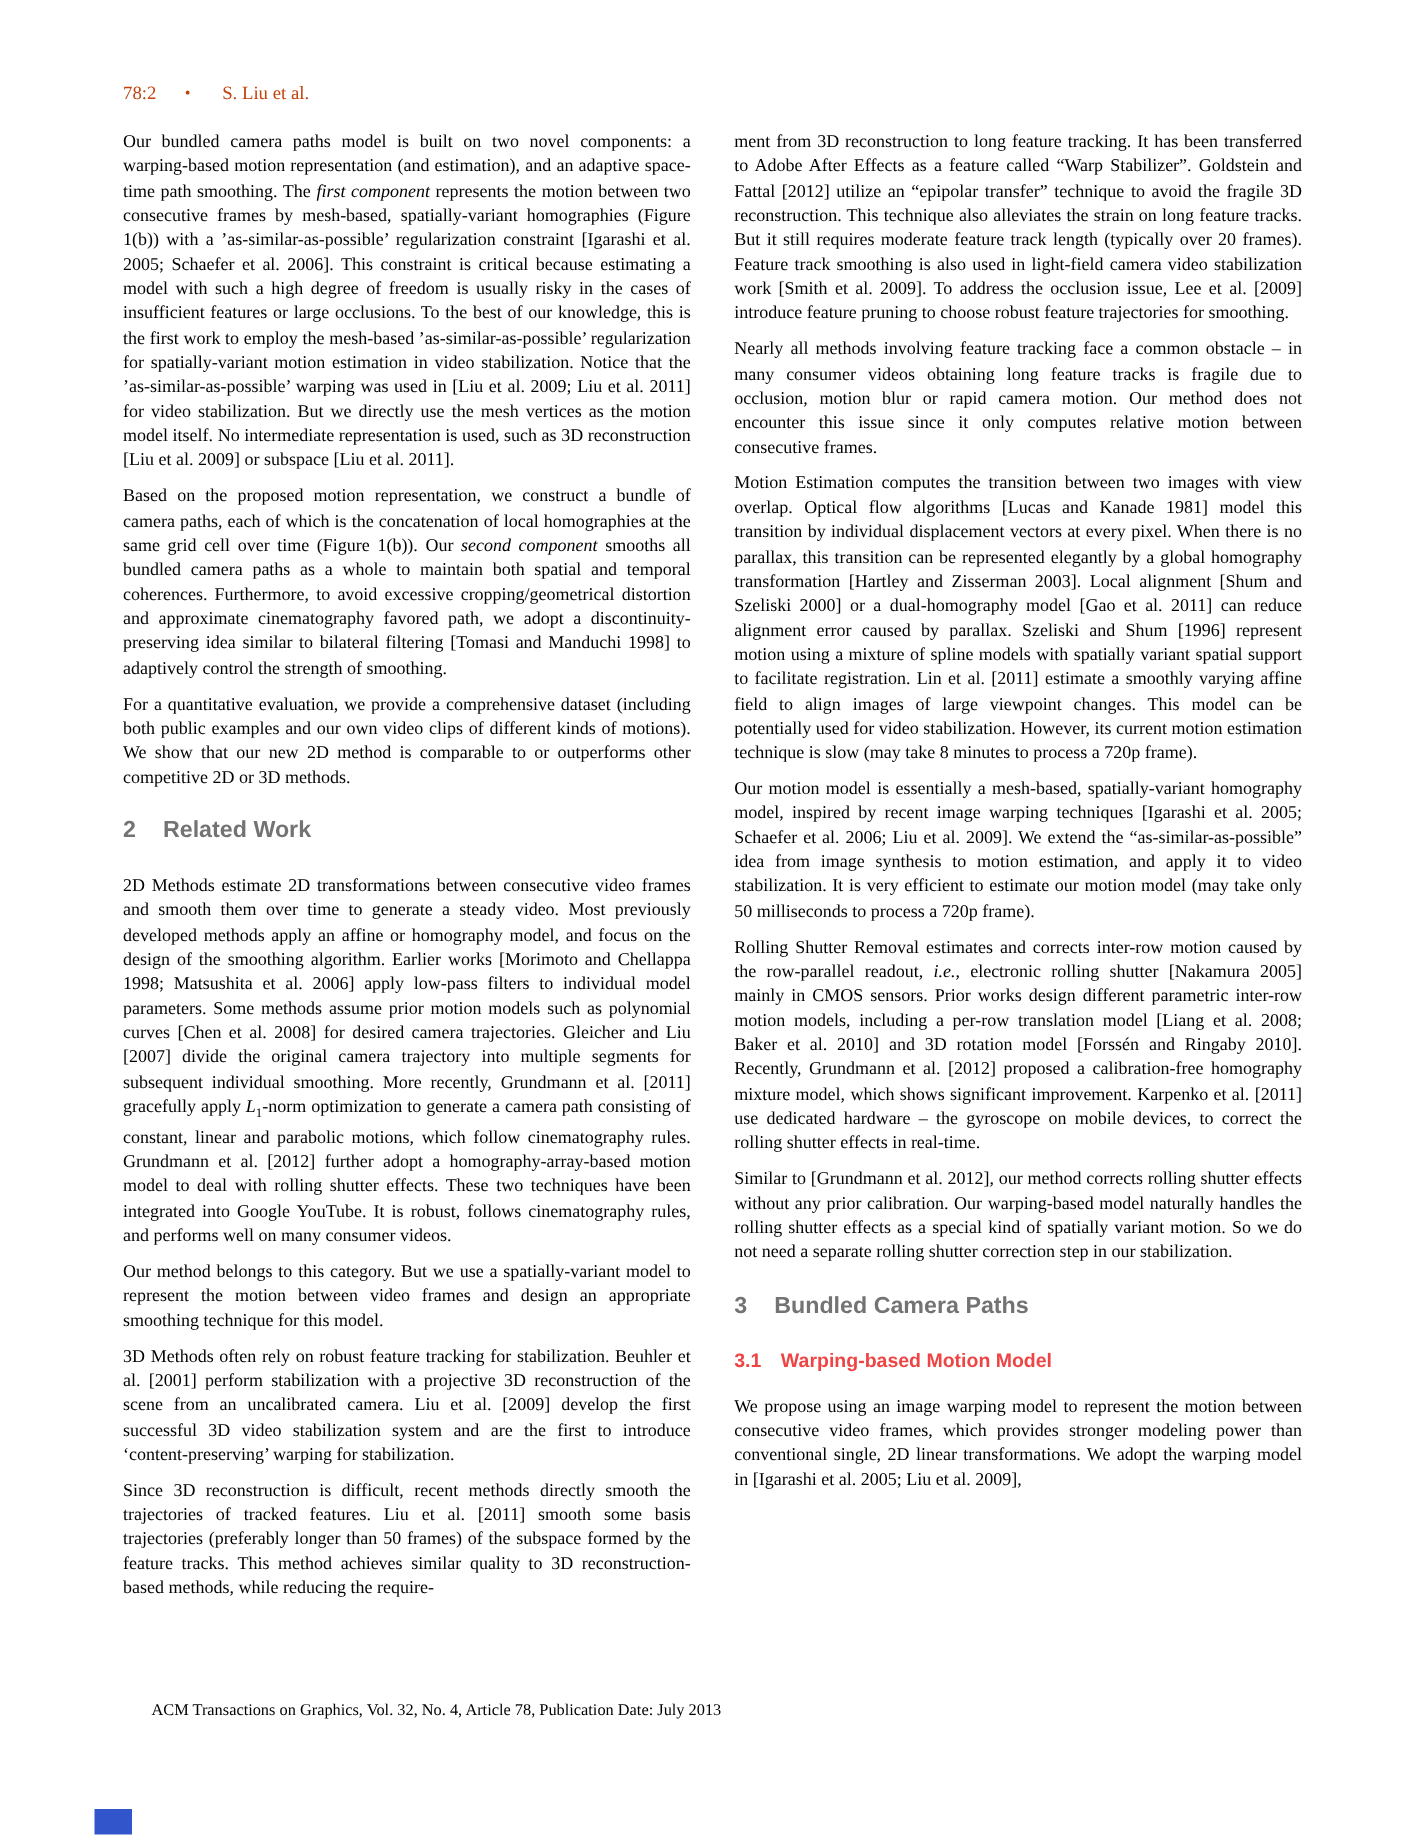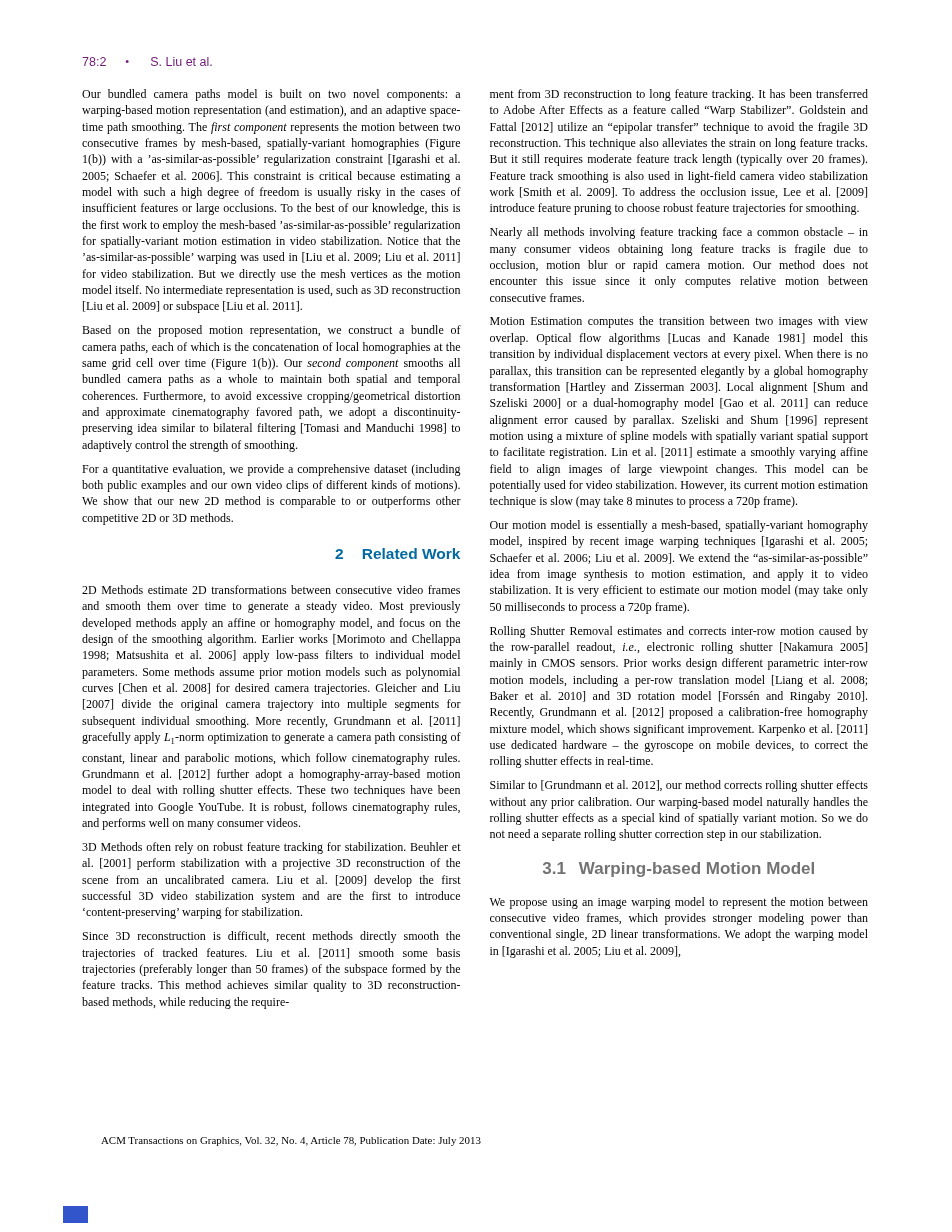--- a/index.html
+++ b/index.html
@@ -6,22 +6,22 @@
   body {
     width: 952px; height: 1232px; position: relative;
     font-family: "Liberation Serif", "DejaVu Serif", serif;
     color: #000;
     -webkit-font-smoothing: antialiased;
   }
   .page { position: absolute; inset: 0; background: #fff; overflow: hidden; }
 
   .running-header {
     position: absolute; top: 55px; left: 82px;
-    font-family: Liberation Sans, sans-serif;
-    font-size: 12.5px; color: #701a75; white-space: nowrap;
+    font-family: Liberation Serif, serif;
+    font-size: 12.5px; color: #c2410c; white-space: nowrap;
   }
   .running-header .hdr-num { display: inline-block; }
   .running-header .hdr-bullet { display: inline-block; margin: 0 21px 0 19px; font-size: 11px; vertical-align: 1px; }
 
   .columns {
     position: absolute; top: 86px; left: 82px; width: 786px;
     display: flex; gap: 29px; align-items: flex-start;
   }
   .col { width: 378.5px; }
 
@@ -29,29 +29,29 @@
     margin: 0 0 7.5px 0;
     font-size: 12px; line-height: 16.35px;
     text-align: justify;
   }
   .body-par span.b { font-weight: normal; }
   .body-par span.i { font-style: italic; }
   .body-par span.sub { vertical-align: sub; font-size: 0.72em; font-style: normal; }
 
   .sec-heading {
     font-family: "Liberation Sans", "DejaVu Sans", sans-serif;
-    font-weight: bold; font-size: 15.5px; color: #0369a1;
-    margin: 19px 0 19px 0; text-align: right;
+    font-weight: bold; font-size: 15.5px; color: #737373;
+    margin: 19px 0 19px 0; text-align: left;
   }
   .sec-heading .sec-num { display: inline-block; margin-right: 18px; }
 
   .subsec-heading {
     font-family: "Liberation Sans", "DejaVu Sans", sans-serif;
-    font-weight: bold; font-size: 17px; color: #737373;
-    margin: 16px 0 15px 0; text-align: center;
+    font-weight: bold; font-size: 13px; color: #ef4444;
+    margin: 16px 0 15px 0; text-align: left;
   }
   .subsec-heading .sec-num { display: inline-block; margin-right: 13px; }
 
   .journal-footer {
     position: absolute; left: 82px; top: 1134px;
     font-size: 10.9px; color: #000; white-space: nowrap; margin-left: 19px;
   }
 
   .link-annotation {
     position: absolute; left: 63px; top: 1206px;
@@ -67,30 +67,32 @@
     <span class="hdr-num">78:2</span><span class="hdr-bullet">•</span><span>S. Liu et al.</span>
   </div>
 
   <div class="columns">
     <div class="col">
         <p class="body-par"><span>Our bundled camera paths model is built on two novel components: a warping-based motion representation (and estimation), and an adaptive space-time path smoothing. The </span><span class="i">first component</span><span> represents the motion between two consecutive frames by mesh-based, spatially-variant homographies (Figure 1(b)) with a ’as-similar-as-possible’ regularization constraint [Igarashi et al. 2005; Schaefer et al. 2006]. This constraint is critical because estimating a model with such a high degree of freedom is usually risky in the cases of insufficient features or large occlusions. To the best of our knowledge, this is the first work to employ the mesh-based ’as-similar-as-possible’ regularization for spatially-variant motion estimation in video stabilization. Notice that the ’as-similar-as-possible’ warping was used in [Liu et al. 2009; Liu et al. 2011] for video stabilization. But we directly use the mesh vertices as the motion model itself. No intermediate representation is used, such as 3D reconstruction [Liu et al. 2009] or subspace [Liu et al. 2011].</span></p>
         <p class="body-par"><span>Based on the proposed motion representation, we construct a bundle of camera paths, each of which is the concatenation of local homographies at the same grid cell over time (Figure 1(b)). Our </span><span class="i">second component</span><span> smooths all bundled camera paths as a whole to maintain both spatial and temporal coherences. Furthermore, to avoid excessive cropping/geometrical distortion and approximate cinematography favored path, we adopt a discontinuity-preserving idea similar to bilateral filtering [Tomasi and Manduchi 1998] to adaptively control the strength of smoothing.</span></p>
         <p class="body-par"><span>For a quantitative evaluation, we provide a comprehensive dataset (including both public examples and our own video clips of different kinds of motions). We show that our new 2D method is comparable to or outperforms other competitive 2D or 3D methods.</span></p>
         <div class="sec-heading"><span class="sec-num">2</span><span>Related Work</span></div>
         <p class="body-par"><span class="b">2D Methods</span><span> estimate 2D transformations between consecutive video frames and smooth them over time to generate a steady video. Most previously developed methods apply an affine or homography model, and focus on the design of the smoothing algorithm. Earlier works [Morimoto and Chellappa 1998; Matsushita et al. 2006] apply low-pass filters to individual model parameters. Some methods assume prior motion models such as polynomial curves [Chen et al. 2008] for desired camera trajectories. Gleicher and Liu [2007] divide the original camera trajectory into multiple segments for subsequent individual smoothing. More recently, Grundmann et al. [2011] gracefully apply </span><span class="i">L</span><span class="sub">1</span><span>-norm optimization to generate a camera path consisting of constant, linear and parabolic motions, which follow cinematography rules. Grundmann et al. [2012] further adopt a homography-array-based motion model to deal with rolling shutter effects. These two techniques have been integrated into Google YouTube. It is robust, follows cinematography rules, and performs well on many consumer videos.</span></p>
+        <p class="body-par"><span>Our method belongs to this category. But we use a spatially-variant model to represent the motion between video frames and design an appropriate smoothing technique for this model.</span></p>
         <p class="body-par"><span class="b">3D Methods</span><span> often rely on robust feature tracking for stabilization. Beuhler et al. [2001] perform stabilization with a projective 3D reconstruction of the scene from an uncalibrated camera. Liu et al. [2009] develop the first successful 3D video stabilization system and are the first to introduce ‘content-preserving’ warping for stabilization.</span></p>
         <p class="body-par"><span>Since 3D reconstruction is difficult, recent methods directly smooth the trajectories of tracked features. Liu et al. [2011] smooth some basis trajectories (preferably longer than 50 frames) of the subspace formed by the feature tracks. This method achieves similar quality to 3D reconstruction-based methods, while reducing the require-</span></p>
       </div>
     <div class="col">
         <p class="body-par"><span>ment from 3D reconstruction to long feature tracking. It has been transferred to Adobe After Effects as a feature called “Warp Stabilizer”. Goldstein and Fattal [2012] utilize an “epipolar transfer” technique to avoid the fragile 3D reconstruction. This technique also alleviates the strain on long feature tracks. But it still requires moderate feature track length (typically over 20 frames). Feature track smoothing is also used in light-field camera video stabilization work [Smith et al. 2009]. To address the occlusion issue, Lee et al. [2009] introduce feature pruning to choose robust feature trajectories for smoothing.</span></p>
         <p class="body-par"><span>Nearly all methods involving feature tracking face a common obstacle – in many consumer videos obtaining long feature tracks is fragile due to occlusion, motion blur or rapid camera motion. Our method does not encounter this issue since it only computes relative motion between consecutive frames.</span></p>
         <p class="body-par"><span class="b">Motion Estimation</span><span> computes the transition between two images with view overlap. Optical flow algorithms [Lucas and Kanade 1981] model this transition by individual displacement vectors at every pixel. When there is no parallax, this transition can be represented elegantly by a global homography transformation [Hartley and Zisserman 2003]. Local alignment [Shum and Szeliski 2000] or a dual-homography model [Gao et al. 2011] can reduce alignment error caused by parallax. Szeliski and Shum [1996] represent motion using a mixture of spline models with spatially variant spatial support to facilitate registration. Lin et al. [2011] estimate a smoothly varying affine field to align images of large viewpoint changes. This model can be potentially used for video stabilization. However, its current motion estimation technique is slow (may take 8 minutes to process a 720p frame).</span></p>
         <p class="body-par"><span>Our motion model is essentially a mesh-based, spatially-variant homography model, inspired by recent image warping techniques [Igarashi et al. 2005; Schaefer et al. 2006; Liu et al. 2009]. We extend the “as-similar-as-possible” idea from image synthesis to motion estimation, and apply it to video stabilization. It is very efficient to estimate our motion model (may take only 50 milliseconds to process a 720p frame).</span></p>
         <p class="body-par"><span class="b">Rolling Shutter Removal</span><span> estimates and corrects inter-row motion caused by the row-parallel readout, </span><span class="i">i.e.</span><span>, electronic rolling shutter [Nakamura 2005] mainly in CMOS sensors. Prior works design different parametric inter-row motion models, including a per-row translation model [Liang et al. 2008; Baker et al. 2010] and 3D rotation model [Forssén and Ringaby 2010]. Recently, Grundmann et al. [2012] proposed a calibration-free homography mixture model, which shows significant improvement. Karpenko et al. [2011] use dedicated hardware – the gyroscope on mobile devices, to correct the rolling shutter effects in real-time.</span></p>
         <p class="body-par"><span>Similar to [Grundmann et al. 2012], our method corrects rolling shutter effects without any prior calibration. Our warping-based model naturally handles the rolling shutter effects as a special kind of spatially variant motion. So we do not need a separate rolling shutter correction step in our stabilization.</span></p>
+        <div class="sec-heading"><span class="sec-num">3</span><span>Bundled Camera Paths</span></div>
         <div class="subsec-heading"><span class="sec-num">3.1</span><span>Warping-based Motion Model</span></div>
         <p class="body-par"><span>We propose using an image warping model to represent the motion between consecutive video frames, which provides stronger modeling power than conventional single, 2D linear transformations. We adopt the warping model in [Igarashi et al. 2005; Liu et al. 2009],</span></p>
       </div>
   </div>
 
   <div class="journal-footer">ACM Transactions on Graphics, Vol. 32, No. 4, Article 78, Publication Date: July 2013</div>
 
   <div class="link-annotation" style="background: rgb(51, 85, 204);"></div>
 
 </div>

